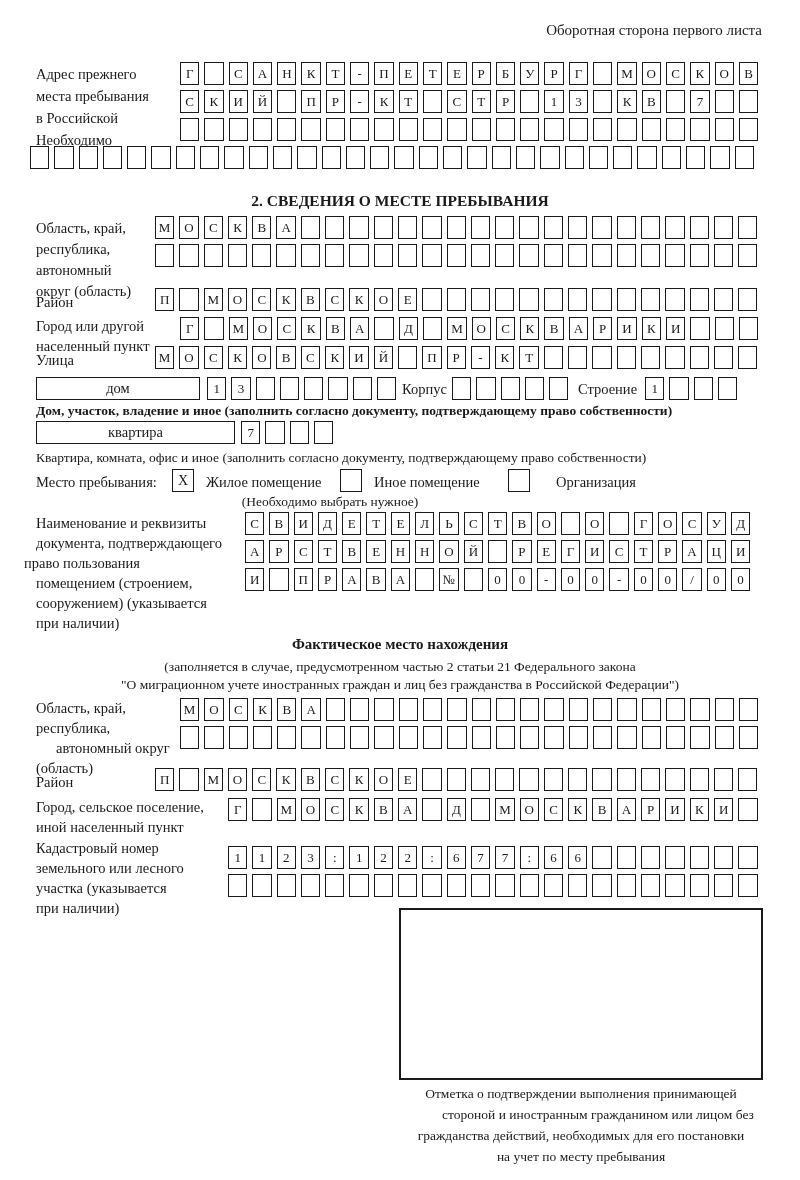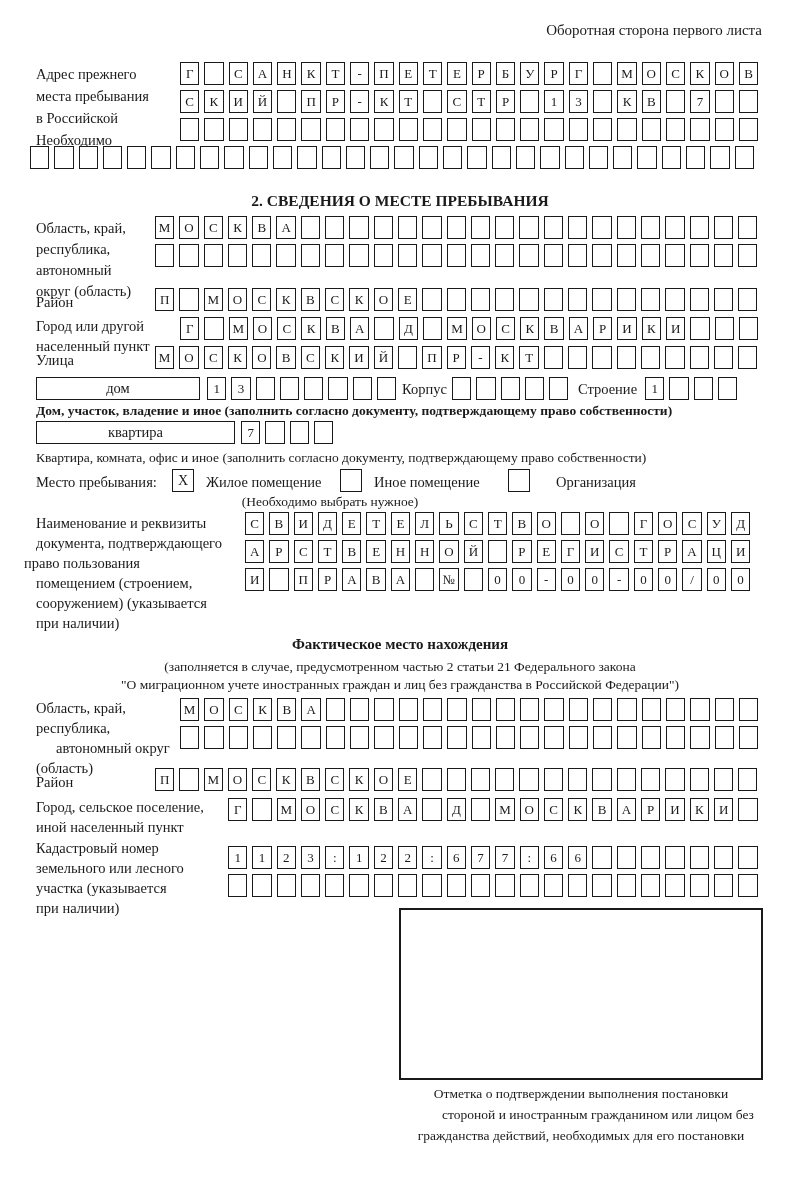--- a/index.html
+++ b/index.html
@@ -591,17 +591,18 @@
       <span class="cell"></span>
       <span class="cell"></span>
       <span class="cell"></span>
       <span class="cell"></span>
       <span class="cell"></span>
       <span class="cell"></span>
       <span class="cell"></span>
     </div>
 
   <div class="stampbox" style="left:399px; top:908px; width:364px; height:172px;"></div>
-  <div class="note" style="left:385px; top:1086px; width:392px;">Отметка о подтверждении выполнения постановки</div>
+  <div class="note" style="left:385px; top:1086px; width:392px;">Отметка о подтверждении выполнения принимающей</div>
   <div class="note" style="left:402px; top:1107px; width:392px;">стороной и иностранным гражданином или лицом без</div>
   <div class="note" style="left:385px; top:1128px; width:392px;">гражданства действий, необходимых для его постановки</div>
+  <div class="note" style="left:385px; top:1149px; width:392px;">на учет по месту пребывания</div>
 
 </div>
 
 </body></html>

